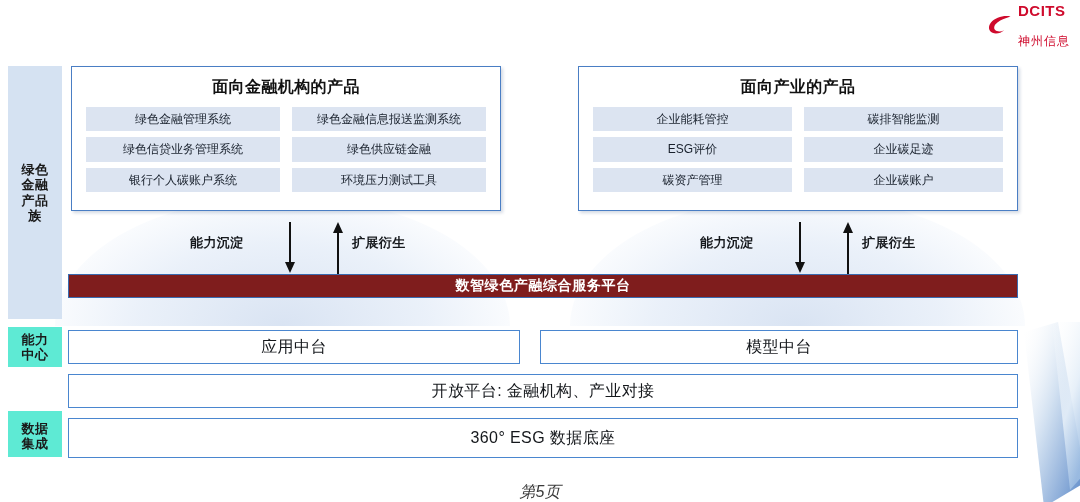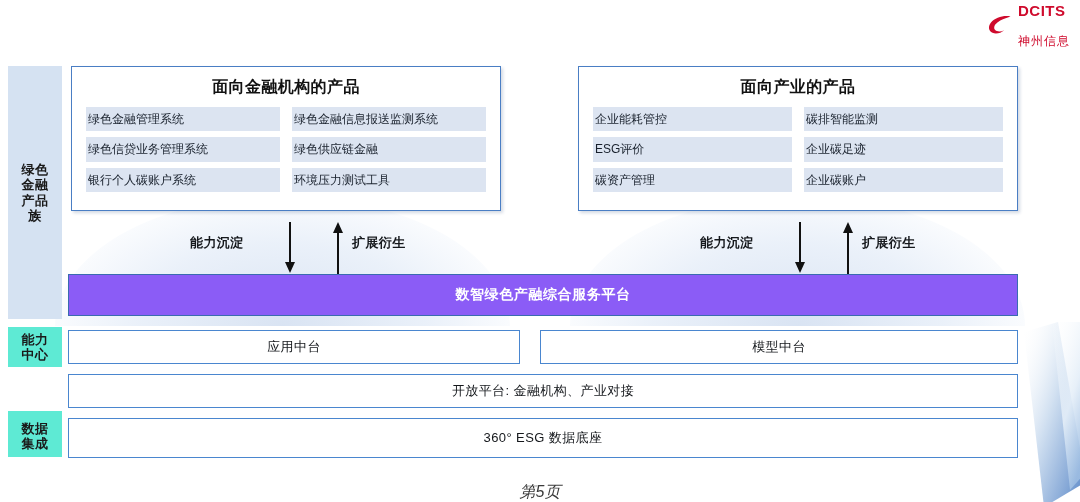--- a/index.html
+++ b/index.html
@@ -146,21 +146,21 @@
     margin: 4px 0 9px 0;
     letter-spacing: .4px;
   }
   .chip-grid {
     display: grid;
     grid-template-columns: 1fr 1fr;
     gap: 6px 12px;
   }
   .chip {
     background: #dce4f1;
-    text-align: left;
+    text-align: center;
     font-size: 12px;
     color: #18202c;
     padding: 5px 2px;
     line-height: 1.2;
     white-space: nowrap;
     overflow: hidden;
   }
 
   
   .arrow-group { position: absolute; top: 222px; height: 56px; }
@@ -178,43 +178,43 @@
   .lab-a { left: 40px; }
   .lab-b { left: 202px; }
   .arrow-svg { position: absolute; top: 0; }
   .ar-down { left: 132px; }
   .ar-up   { left: 180px; }
 
   
   .platform {
     position: absolute;
     left: 68px; top: 274px;
-    width: 950px; height: 42px;
-    background: #8b5cf6;
+    width: 950px; height: 24px;
+    background: #7f1d1d;
     border: 1.5px solid #3a6bb0;
     box-sizing: border-box;
     display: flex;
     align-items: center;
     justify-content: center;
     color: #ffffff;
     font-size: 14px;
     font-weight: bold;
     letter-spacing: .6px;
   }
 
   
   .row-box {
     position: absolute;
     background: #ffffff;
     border: 1.5px solid #4a86cf;
     box-sizing: border-box;
     display: flex;
     align-items: center;
     justify-content: center;
-    font-size: 13px;
+    font-size: 16px;
     color: #15181c;
     letter-spacing: .4px;
   }
   .cap-left  { left: 68px;  top: 330px; width: 452px; height: 34px; }
   .cap-right { left: 540px; top: 330px; width: 478px; height: 34px; }
   .open-row  { left: 68px;  top: 374px; width: 950px; height: 34px; }
   .data-row  { left: 68px;  top: 418px; width: 950px; height: 40px; }
 
   
   .footer {

